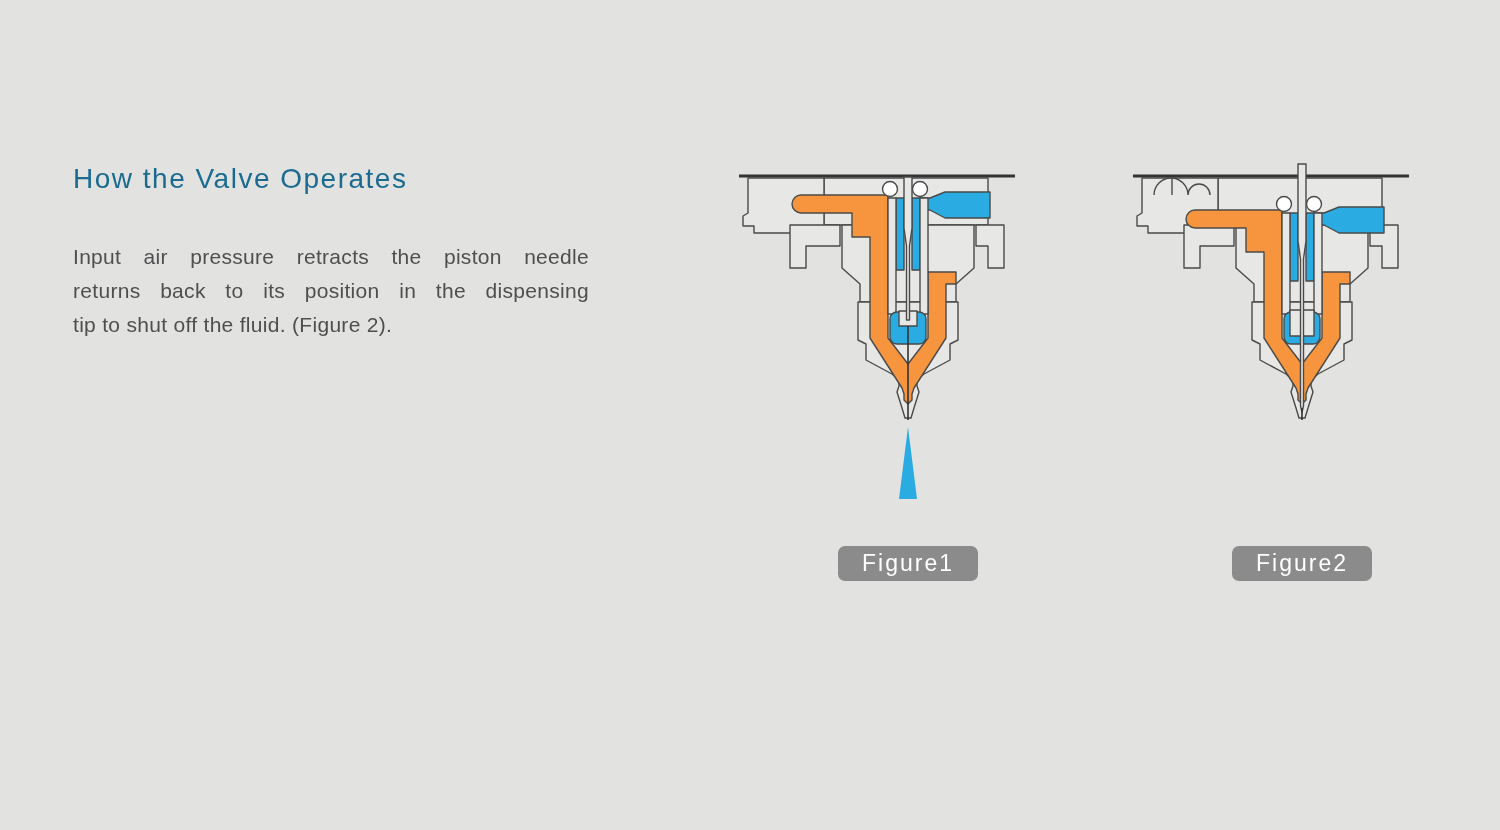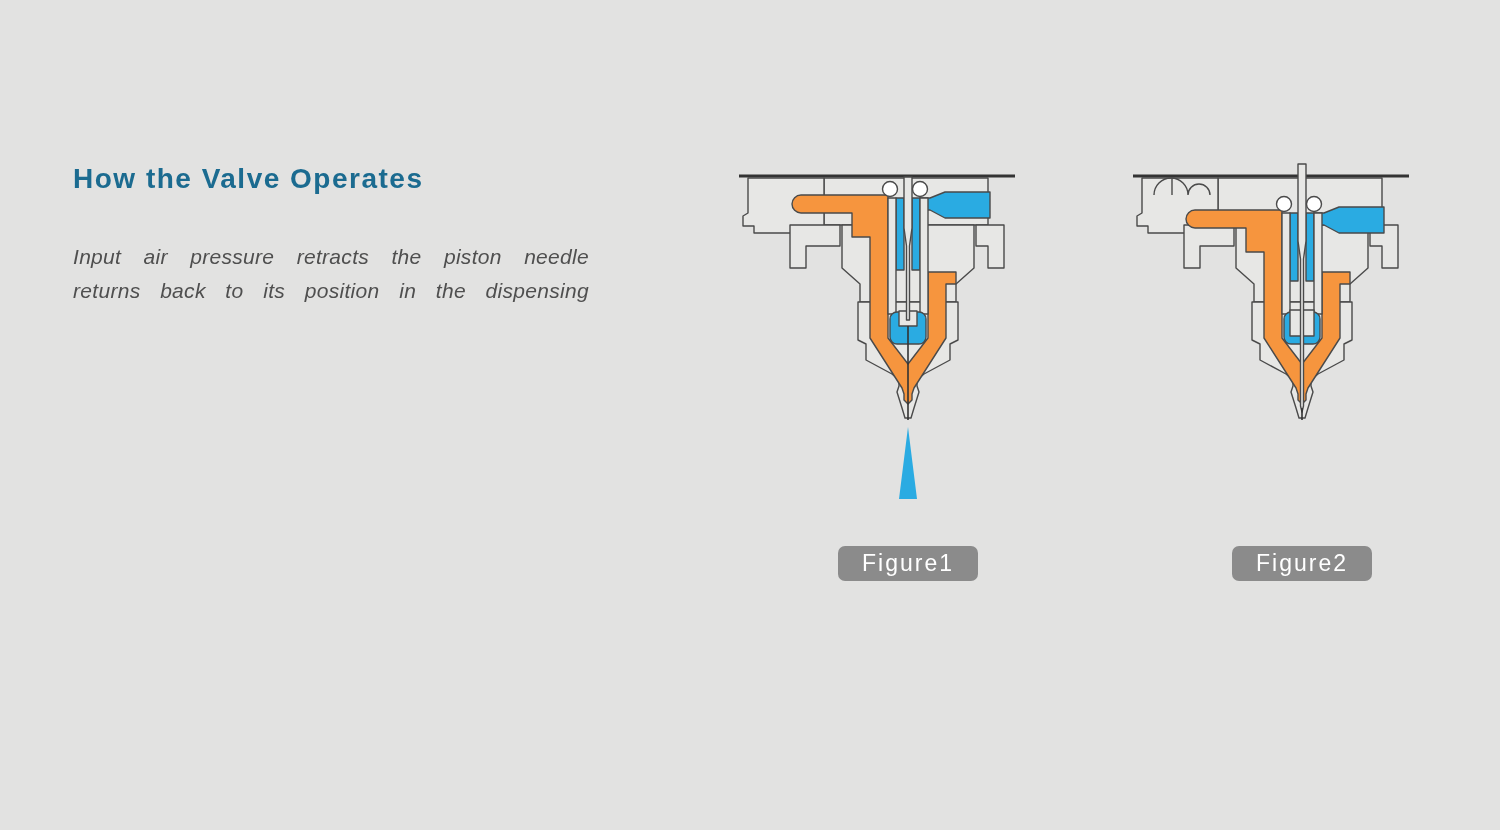--- a/index.html
+++ b/index.html
@@ -6,28 +6,28 @@
   body{
     width:1500px;height:830px;position:relative;overflow:hidden;
     background:var(--bg,#e2e2e1);
     font-family:"Liberation Sans", sans-serif;
   }
   .text-col{
     position:absolute;left:73px;top:163px;width:516px;
   }
   .title{
     color:var(--title,#1b6b90);
-    font-size:28px;letter-spacing:1.5px;font-weight:700;
+    font-size:28px;letter-spacing:1.5px;font-weight:400;
     margin:0 0 45px 0;
   }
   .body-copy{
     color:#4f4f4f;font-size:21px;line-height:34px;letter-spacing:0.3px;
   }
   .body-copy .jline{
-    text-align:justify;text-align-last:justify;font-style:italic;
+    text-align:justify;text-align-last:justify;
   }
   .body-copy .jline.last{
     text-align-last:left;
   }
   .figure-area{position:absolute;top:160px;}
   #fig1{left:738px;}
   #fig2{left:1132px;}
   .figure-area svg{display:block;}
   .fig-label{
     width:140px;height:35px;margin:30px 0 0 100px;
@@ -38,20 +38,21 @@
   }
 </style>
 </head>
 <body>
 
 <div class="text-col">
   <h1 class="title">How the Valve Operates</h1>
   <div class="body-copy" id="body-paragraph">
       <div class="jline">Input air pressure retracts the piston needle</div>
       <div class="jline">returns back to its position in the dispensing</div>
+      <div class="jline last">tip to shut off the fluid. (Figure 2).</div>
     </div>
 </div>
 
 <div class="figure-area" id="fig1">
   <div class="svg-slot">
       <svg width="278" height="356" viewBox="0 -8 278 356" xmlns="http://www.w3.org/2000/svg">
         <line x1="1" y1="8" x2="277" y2="8" stroke="#333333" stroke-width="3.2"></line>
         <path fill="#E7E7E5" stroke="#4A4A4A" stroke-width="1.4" stroke-linejoin="round" d="M 86,10 H 250 V 57 H 86 Z"></path>
         <path fill="#E7E7E5" stroke="#4A4A4A" stroke-width="1.4" stroke-linejoin="round" d="M 10,10 V 45 L 5,48 V 58 H 16 V 65 H 54 V 58 H 86 V 10 Z"></path>
         <path fill="#E7E7E5" stroke="#4A4A4A" stroke-width="1.4" stroke-linejoin="round" d="M 102,57 H 52 V 100 H 68 V 78 H 102 Z"></path>

